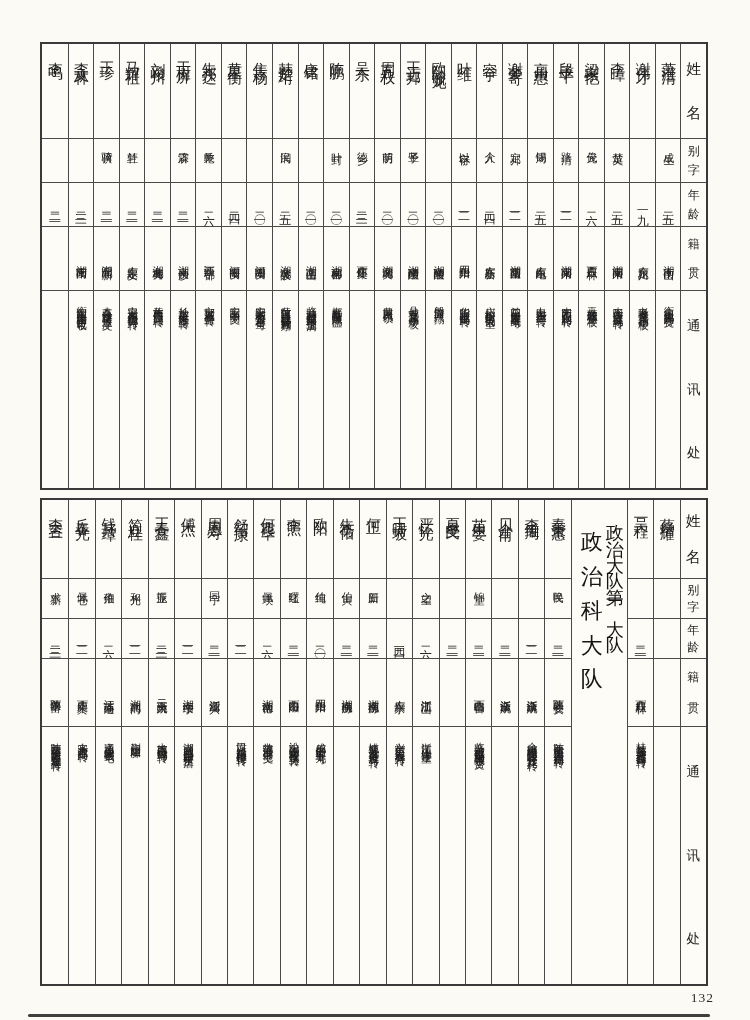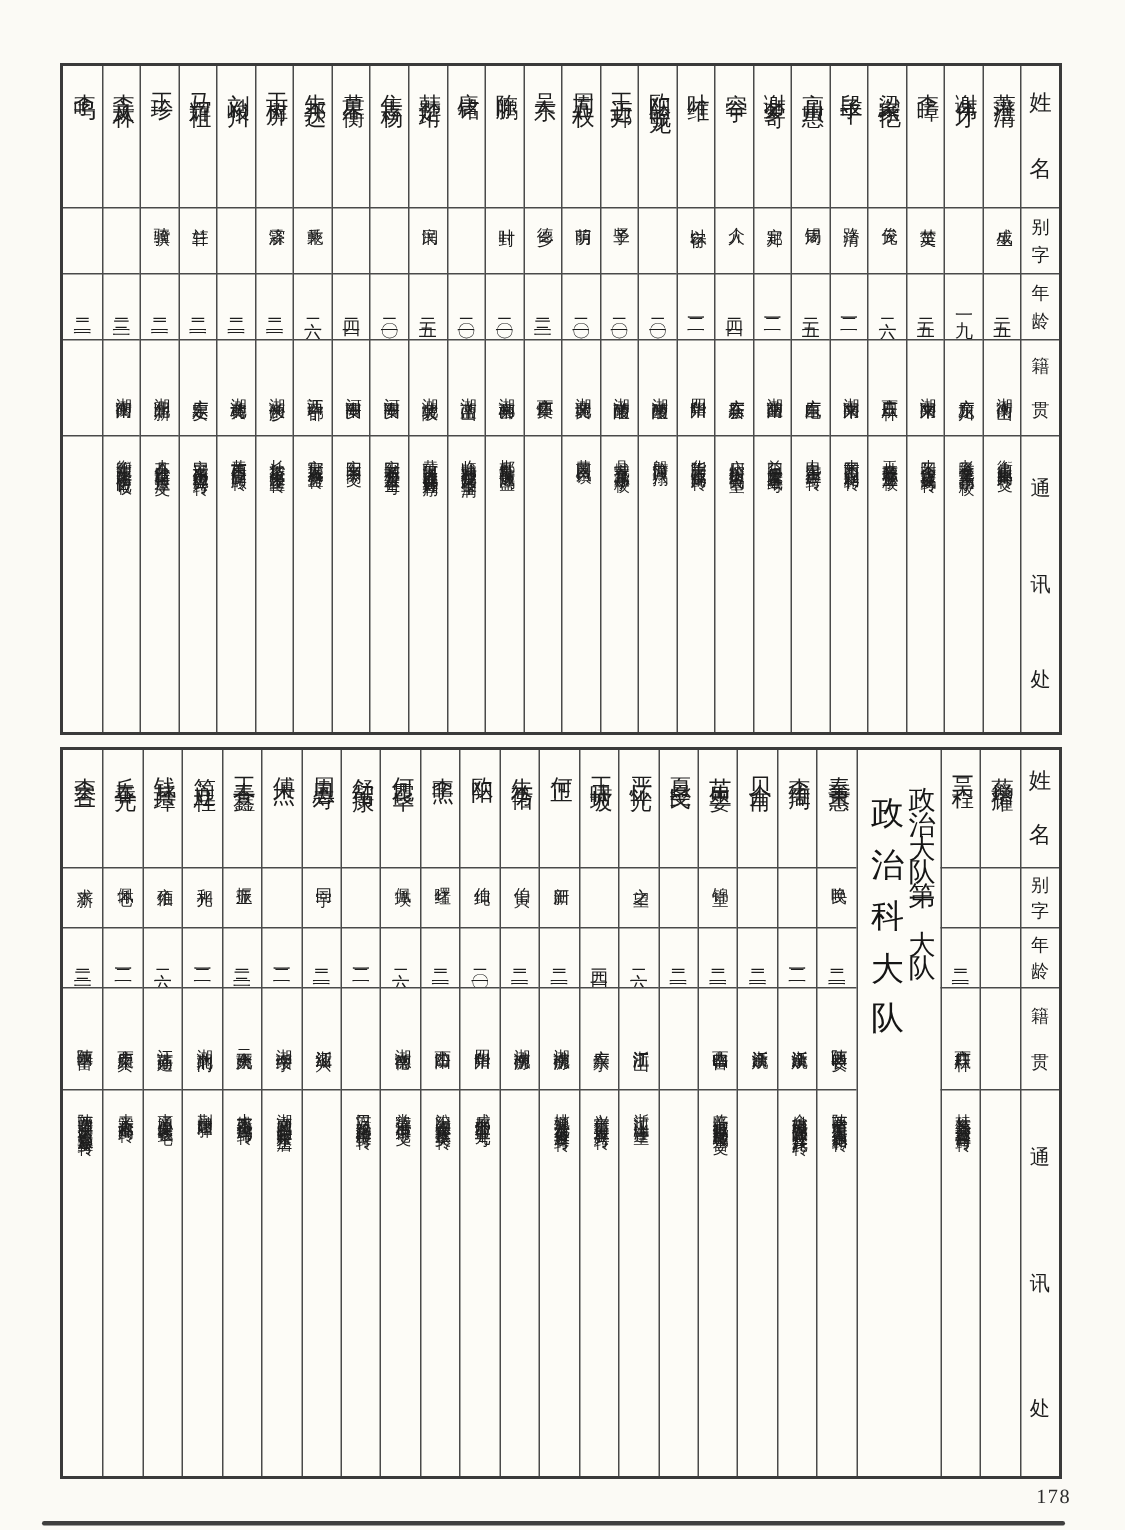--- a/index.html
+++ b/index.html
@@ -935,15 +935,15 @@
           </div>
           <div class="cell r-native">
             <span class="vtext">陕西富平</span>
           </div>
           <div class="cell r-addr">
             <span class="vtext">陕西耀县南大街长盛东宝号转</span>
           </div>
         </div>
       </div>
   </div>
-  <div class="page-number">178</div>
+  <div class="page-number">132</div>
   <div class="bottom-smudge"></div>
 </div>
 
 </body></html>

